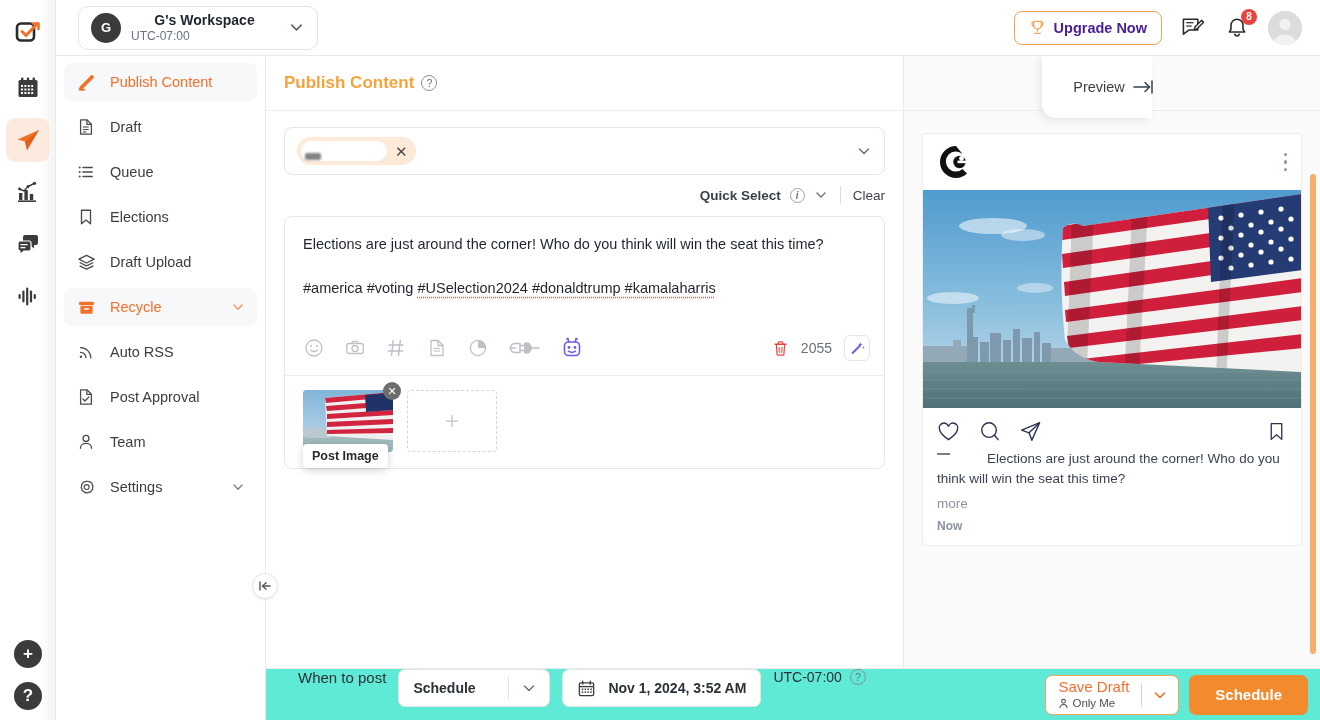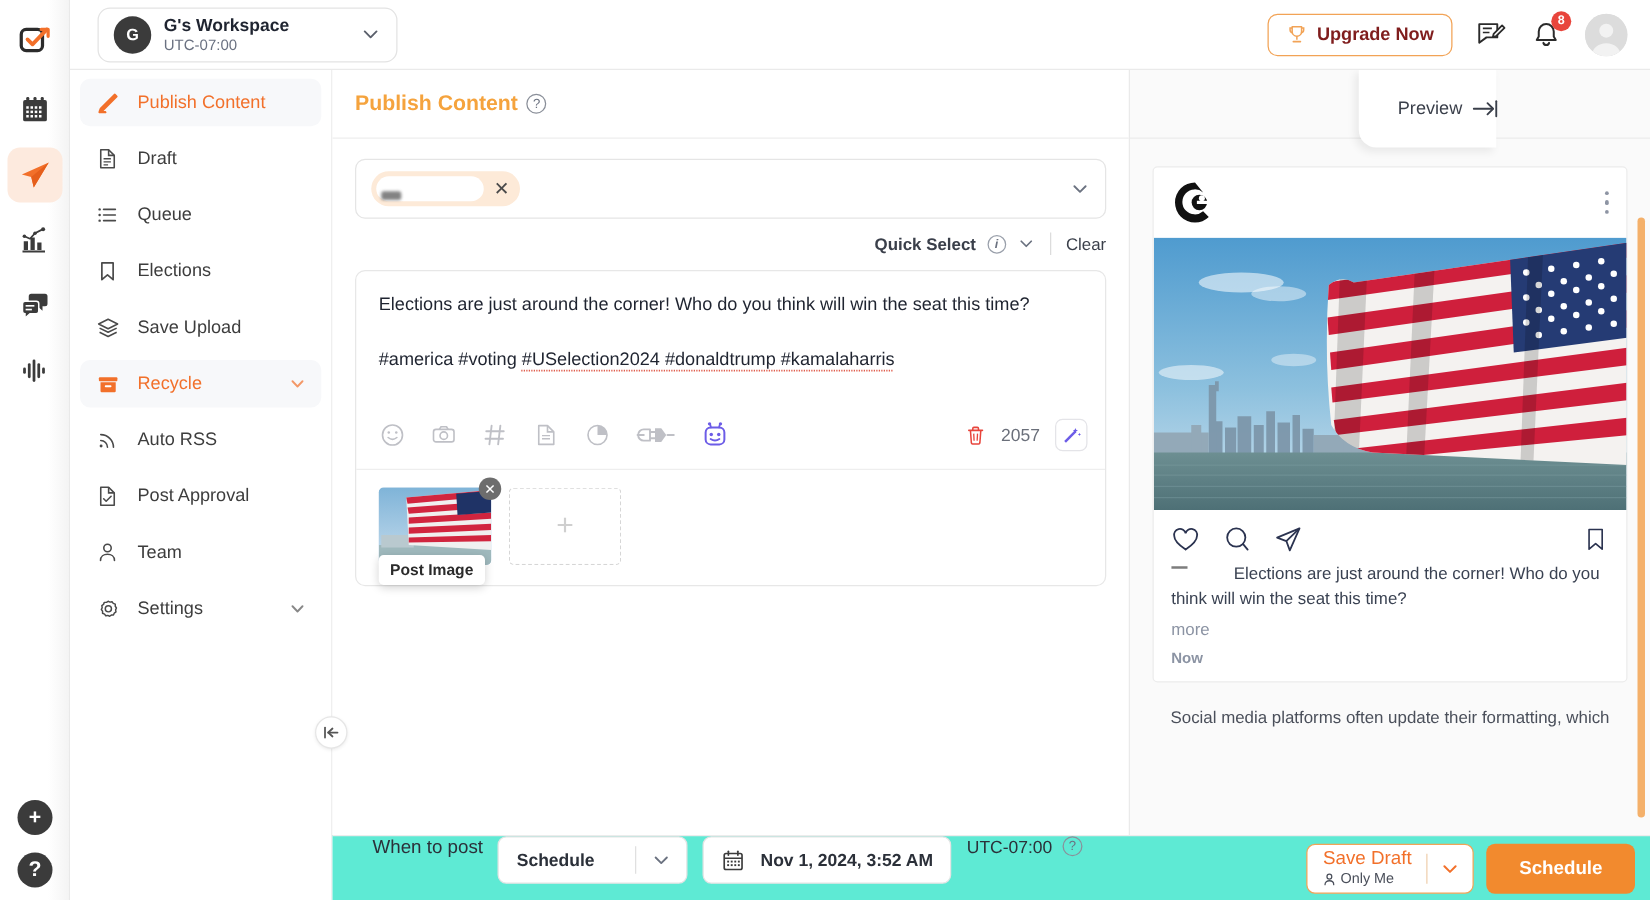--- a/index.html
+++ b/index.html
@@ -74,28 +74,28 @@
     display:flex; align-items:center; gap: 10px;
     border:1px solid #e3e3e3; border-radius: 10px;
     height: 44px; padding: 0 12px; min-width: 240px; cursor:pointer;
   }
   .ws-avatar {
     width: 30px; height: 30px; border-radius:50%;
     background:#3b3b3b; color:#fff; font-size: 13px; font-weight:700;
     display:flex; align-items:center; justify-content:center;
   }
   .ws-text { line-height: 1.15; flex:1; }
-  .ws-name { font-size: 14px; font-weight: 700; color:#1f2430; }
+  .ws-name { font-size: 14px; font-weight: 700; color:#1f2430;text-align:center; }
   .ws-tz { font-size: 12px; color:#6a7181; margin-top:2px; }
   .topbar-right { margin-left:auto; display:flex; align-items:center; gap: 18px; }
   .upgrade-btn {
     display:flex; align-items:center; gap: 8px;
     border:1px solid #f2a356; border-radius: 8px;
     height: 34px; padding: 0 14px;
-    color:#7f1d1d; font-weight:700; font-size: 14.5px; cursor:pointer; background:#fff;
+    color:#4c1d95; font-weight:700; font-size: 14.5px; cursor:pointer; background:#fff;
   }
   .icon-btn { position:relative; cursor:pointer; width:26px; height:26px; display:flex; align-items:center; justify-content:center;}
   .badge {
     position:absolute; top:-6px; right:-7px;
     background:#e8453c; color:#fff; font-size: 10px; font-weight:700;
     min-width: 16px; height:16px; border-radius: 8px;
     display:flex; align-items:center; justify-content:center; padding: 0 4px;
   }
   .user-avatar {
     width: 34px; height:34px; border-radius:50%;
@@ -259,21 +259,21 @@
     font-size: 13.5px; color:#4a4f5a; padding: 18px 16px 0 16px;
     text-align:center; line-height:1.5;
   }
   .right-scrollbar {
     position:absolute; right: 4px; top: 118px; width: 6px; height: 480px;
     background:#f4b06a; border-radius: 3px; cursor: pointer;
   }
 
   
   .preview-float {
-    position:absolute; left: 821px; top: 56px; width: 110px; height: 62px;
+    position:absolute; left: 776px; top: 56px; width: 110px; height: 62px;
     background:#fff; border-radius: 0 0 0 14px;
     box-shadow: -3px 3px 7px rgba(0,0,0,.07);
     display:flex; align-items:center; justify-content:center; gap: 8px;
     font-size: 14.5px; color:#3a3f4a; cursor:pointer; z-index: 15; padding-left: 34px;
   }
 
   
   .bottombar {
     position:absolute; left: 266px; right: 0; bottom: 0; height: 52px;
     background:#5eead4; border-top:1px solid #ececec;
@@ -458,21 +458,21 @@
     </div>
 
     <div class="nav-item">
       <span class="nav-icon">
         <svg width="19" height="19" viewBox="0 0 20 20">
           <path d="M10 2.5 L18 6.5 L10 10.5 L2 6.5 Z" fill="none" stroke="#4a4a4a" stroke-width="1.3" stroke-linejoin="round"></path>
           <path d="M2.8 10 L10 13.5 L17.2 10" fill="none" stroke="#4a4a4a" stroke-width="1.3" stroke-linejoin="round"></path>
           <path d="M2.8 13.5 L10 17 L17.2 13.5" fill="none" stroke="#4a4a4a" stroke-width="1.3" stroke-linejoin="round"></path>
         </svg>
       </span>
-      <span class="nav-label">Save Upload</span>
+      <span class="nav-label">Draft Upload</span>
     </div>
 
     <div class="nav-item active">
       <span class="nav-icon">
         <svg width="19" height="19" viewBox="0 0 20 20">
           <rect x="2.2" y="4" width="15.6" height="3.4" rx="0.8" fill="#f2702a"></rect>
           <path d="M3.6 8.2h12.8v7.4a1 1 0 0 1-1 1H4.6a1 1 0 0 1-1-1z" fill="#f2702a"></path>
           <rect x="7.2" y="10.8" width="5.6" height="1.6" rx="0.7" fill="#fff"></rect>
         </svg>
       </span>
@@ -646,21 +646,21 @@
             <div class="toolbar-right">
               <span>
                 <svg width="17" height="17" viewBox="0 0 18 18">
                     <path d="M3.2 4.5h11.6" stroke="#e8453c" stroke-width="1.4" stroke-linecap="round"></path>
                     <path d="M6.6 4.5V3a1 1 0 0 1 1-1h2.8a1 1 0 0 1 1 1v1.5" fill="none" stroke="#e8453c" stroke-width="1.3"></path>
                     <path d="M4.6 4.5 L5.4 15.2a1 1 0 0 0 1 .9h5.2a1 1 0 0 0 1-.9L13.4 4.5" fill="none" stroke="#e8453c" stroke-width="1.3" stroke-linejoin="round"></path>
                     <line x1="7.4" y1="7.3" x2="7.7" y2="13.4" stroke="#e8453c" stroke-width="1.1"></line>
                     <line x1="10.6" y1="7.3" x2="10.3" y2="13.4" stroke="#e8453c" stroke-width="1.1"></line>
                   </svg>
               </span>
-              <span class="char-count">2057</span>
+              <span class="char-count">2055</span>
               <span class="magic-btn">
                 <svg width="17" height="17" viewBox="0 0 18 18">
                   <path d="M2.5 15.5 L11.5 6.5 L13 8 L4 17 Z" fill="#6c5ce7" transform="translate(0,-2)"></path>
                   <path d="M12 2.5 l.6 1.6 1.6 .6 -1.6 .6 -.6 1.6 -.6 -1.6 -1.6 -.6 1.6 -.6z" fill="#6c5ce7"></path>
                   <path d="M15.4 6.6 l.4 1 1 .4 -1 .4 -.4 1 -.4 -1 -1 -.4 1 -.4z" fill="#6c5ce7"></path>
                 </svg>
               </span>
             </div>
           </div>
 
@@ -855,21 +855,20 @@
             </span>
           </div>
 
           <div class="ig-caption">
             <span class="cap-redact"></span><span>Elections are just around the corner! Who do you think will win the seat this time?</span>
           </div>
           <div class="ig-more">more</div>
           <div class="ig-time">Now</div>
         </div>
 
-        <div class="preview-note">Social media platforms often update their formatting, which</div>
       </div>
 
       <div class="right-scrollbar"></div>
     </div>
 
     <div class="preview-float">
       <span>Preview</span>
       <span>
         <svg width="22" height="16" viewBox="0 0 22 16">
             <line x1="1" y1="8" x2="16" y2="8" stroke="#3a3f4a" stroke-width="1.5" stroke-linecap="round"></line>

